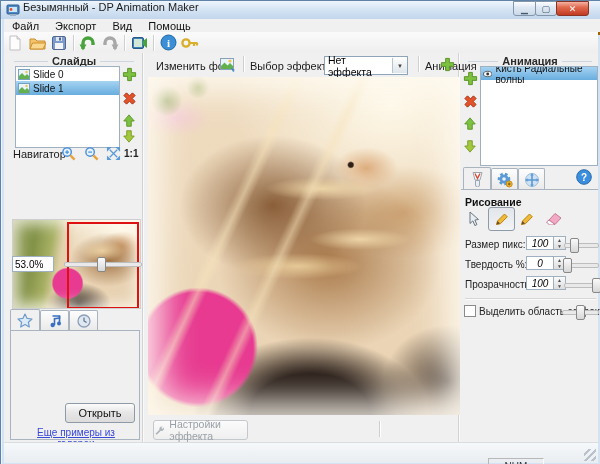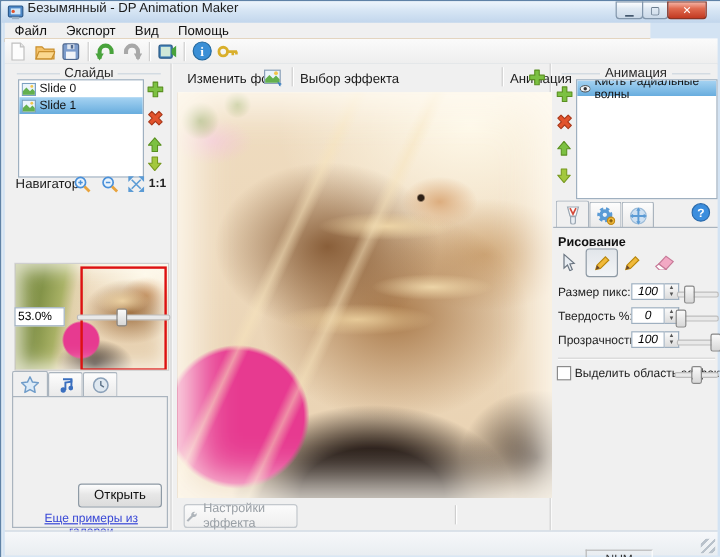--- a/index.html
+++ b/index.html
@@ -11,31 +11,31 @@
   
   .titlebar{left:0;top:0;width:600px;height:18px;
      background:linear-gradient(#eef5fc,#d6e5f4 45%,#c2d6ec);display:flex;align-items:flex-start;}
   .title-text{font-size:11px;color:#1c1c1c;margin-left:4px;}
   .winbtn{height:13px;border:1px solid #8296ab;border-radius:0 0 3px 3px;
      background:linear-gradient(#fdfeff,#dfe9f3 40%,#cbd9e8);display:flex;align-items:center;justify-content:center;
      font-size:9px;color:#44586e;}
   .winbtn.close{background:linear-gradient(#f5b3a4,#e06a4f 40%,#c23a22);color:#fff;border-color:#8a3425;}
 
   
-  .menubar{left:3px;top:18px;width:538px;height:13px;background:#f0f0f0;border-bottom:3px solid #a16207;display:flex;align-items:center;}
+  .menubar{left:3px;top:18px;width:597px;height:13px;background:#f0f0f0;border-bottom:3px solid #a16207;display:flex;align-items:center;}
   .menu-item{font-size:11px;color:#111;padding:0 8px;}
   .toolbar{left:3px;top:31px;width:594px;height:21px;background:linear-gradient(#fbfbfb,#eeeeee);
      border-bottom:1px solid #d5d5d5;display:flex;align-items:center;}
   .tbtn{width:22px;height:19px;display:flex;align-items:center;justify-content:center;}
   .tsep{width:1px;height:16px;background:#cfcfcf;margin:0 3px;box-shadow:1px 0 0 #fff;}
 
   
   .client{left:3px;top:52px;width:594px;height:389px;background:#f0f0f0;}
   .vsep{position:absolute;top:0;width:1px;height:389px;background:#d2d2d2;box-shadow:1px 0 0 #fafafa;}
-  .grouphead{display:flex;align-items:center;font-size:11px;font-weight:normal;color:#2b2b2b;}
+  .grouphead{display:flex;align-items:center;font-size:11px;font-weight:bold;color:#2b2b2b;}
   .grouphead::before,.grouphead::after{content:"";flex:1;height:1px;background:#cdd6df;margin:0 4px;}
   .listbox{background:#fff;border:1px solid #9fb0c0;overflow:hidden;}
   .lrow{display:flex;align-items:center;height:14px;font-size:10px;color:#111;padding-left:2px;gap:3px;}
   .lrow.sel{background:linear-gradient(#a6d3f2,#68adde);}
   .sidebtn{width:16px;height:16px;display:flex;align-items:center;justify-content:center;}
   .slider-track{position:absolute;height:3px;background:#e9e9e9;border:1px solid #bdbdbd;border-radius:2px;}
   .slider-thumb{position:absolute;width:7px;height:13px;top:-6px;background:linear-gradient(#fafafa,#d7d7d7);
      border:1px solid #888;border-radius:2px;}
   .spin{display:flex;align-items:stretch;height:14px;}
   .spin .val{width:22px;background:#fff;border:1px solid #9fb0c0;font-size:10px;text-align:center;padding:0 2px;line-height:13px;font-style:italic;}
@@ -285,20 +285,24 @@
     <span class="abs txt" style="left:152px;top:7px">Изменить фон</span>
     <span class="abs" style="left:216px;top:4px">
       <svg width="16" height="15" viewBox="0 0 16 15">
         <rect x="0.5" y="1.5" width="13" height="11" fill="#eaf4fb" stroke="#8aa0b8"></rect>
         <path d="M1 9l3.5-3.5 3 3L10 6l3 3v3H1z" fill="#63b04e"></path>
           <circle cx="10" cy="4" r="1.6" fill="#f3c64c"></circle>
         <path d="M11 11l4 2-1.5.8.9 1.2-1.6-.4z" fill="#3a7fc1"></path>
       </svg></span>
     <span class="tsep abs" style="left:236px;top:3px"></span>
     <span class="abs txt" style="left:246px;top:7px">Выбор эффекта</span>
+    <div class="abs" style="left:320px;top:3px;width:82px;height:17px;background:#fff;border:1px solid #8ea4b8;display:flex;align-items:center">
+      <span style="font-size:10.5px;padding-left:3px;flex:1">Нет эффекта</span>
+      <span style="width:14px;height:15px;border-left:1px solid #b7c4d0;background:linear-gradient(#fdfdfd,#dfe5ea);font-size:6px;color:#444;display:flex;align-items:center;justify-content:center">▼</span>
+    </div>
     <span class="tsep abs" style="left:411px;top:3px"></span>
     <span class="abs txt" style="left:421px;top:7px">Анимация</span>
     <span class="abs" style="left:434px;top:-12px"></span>
 
     <span class="abs sidebtn" style="left:434px;top:3px;left:435px">
       <svg width="15" height="15" viewBox="0 0 16 16">
         <path d="M6 1.5h4v4.5h4.5v4H10v4.5H6V10H1.5V6H6z" fill="#7cc142" stroke="#5a9020" stroke-linejoin="round"></path>
       </svg>
       </span>
 

